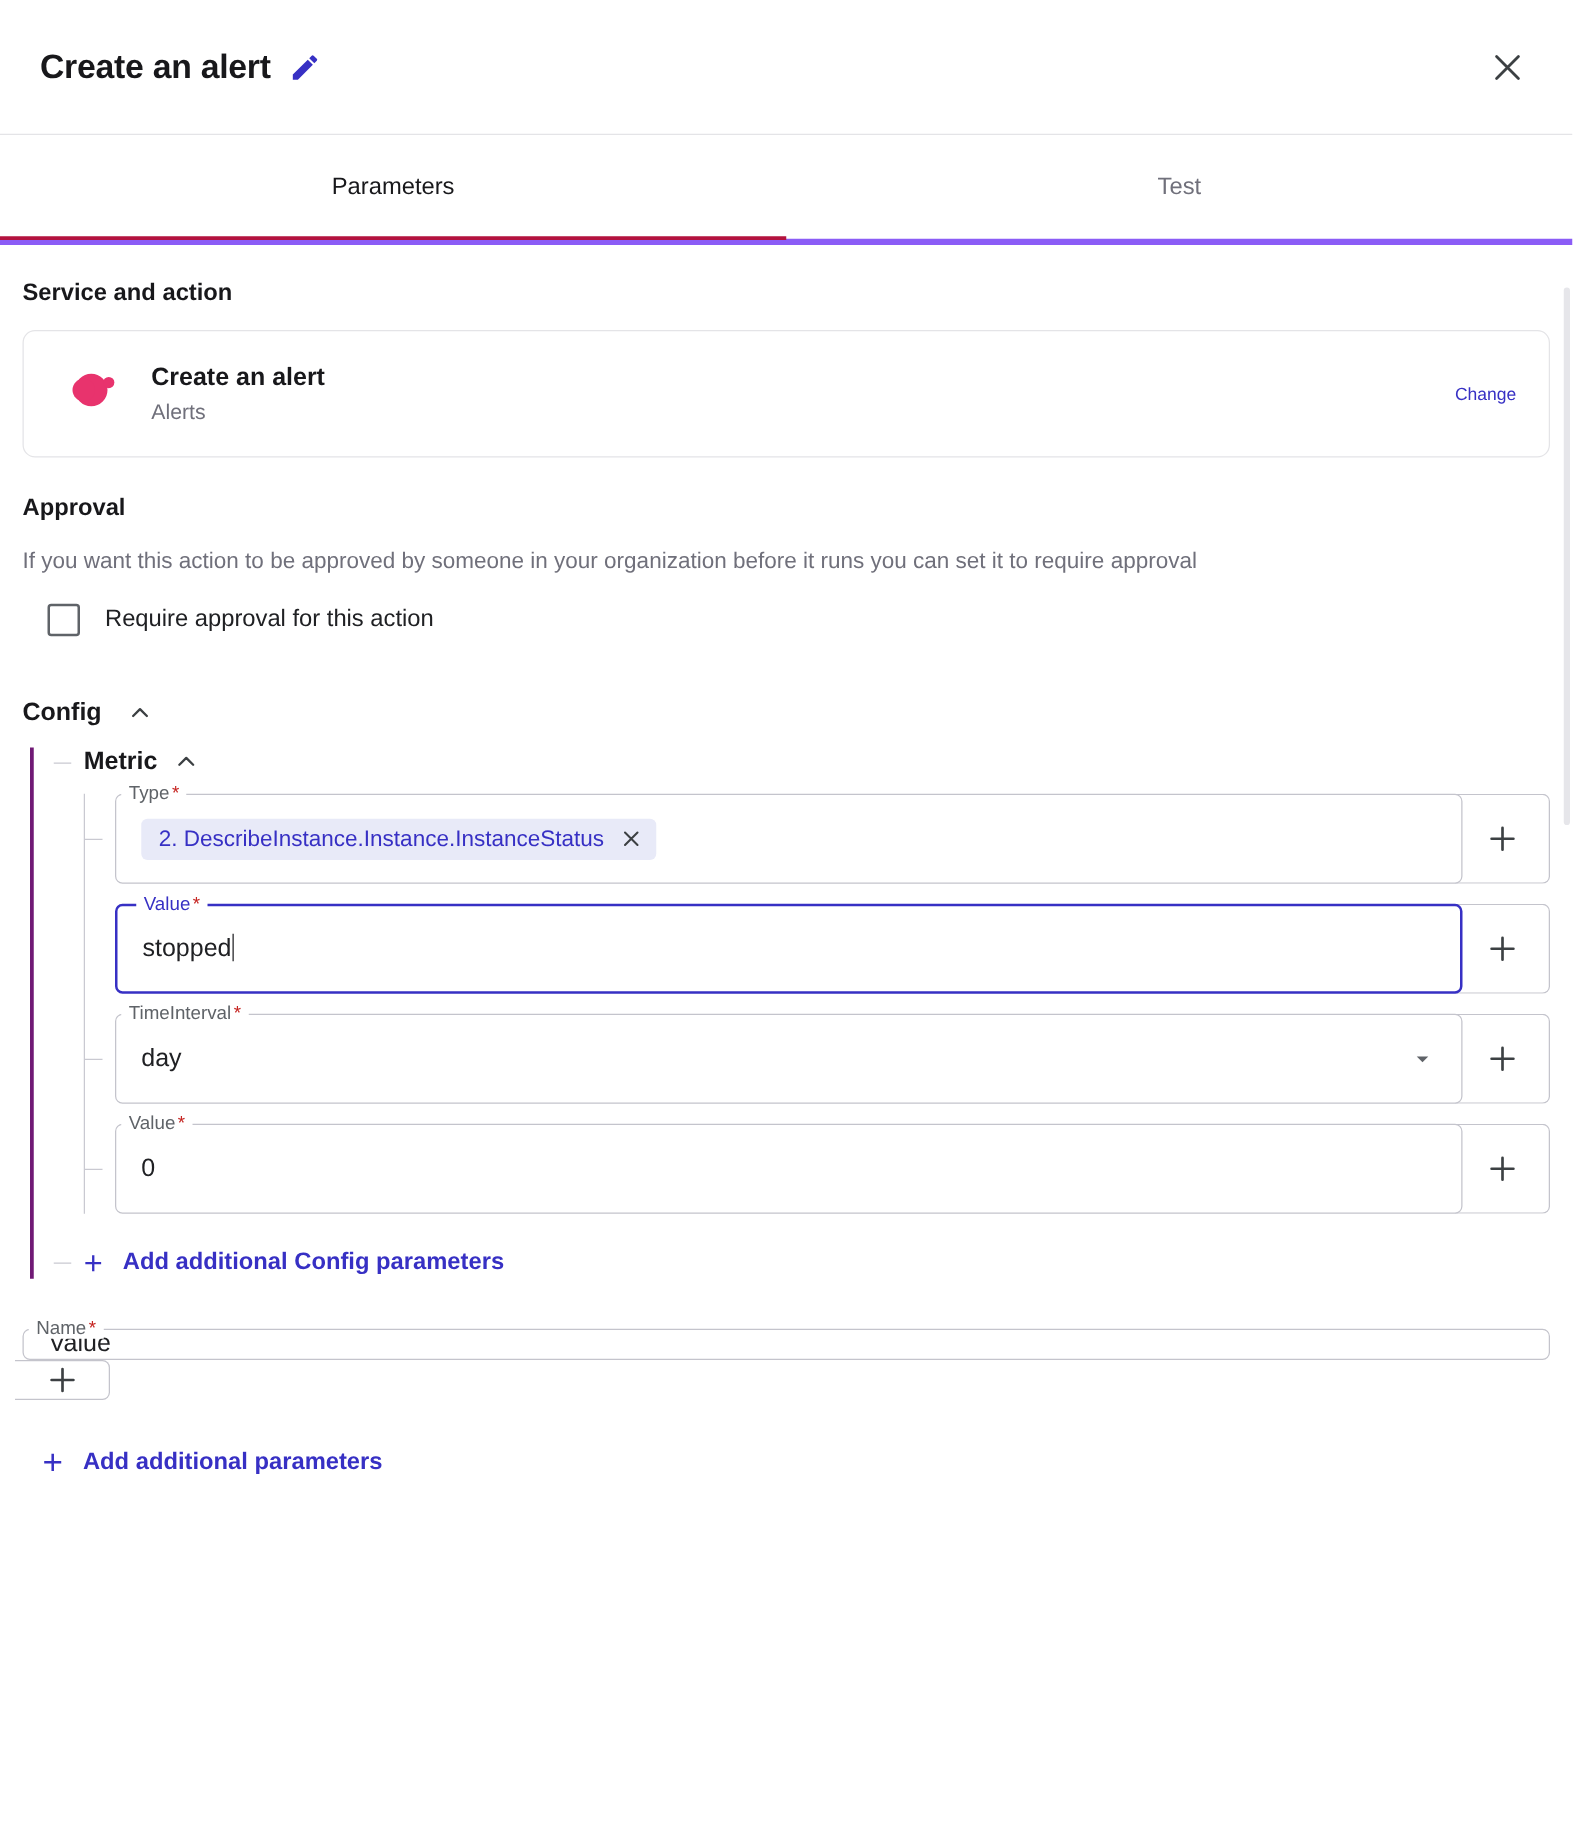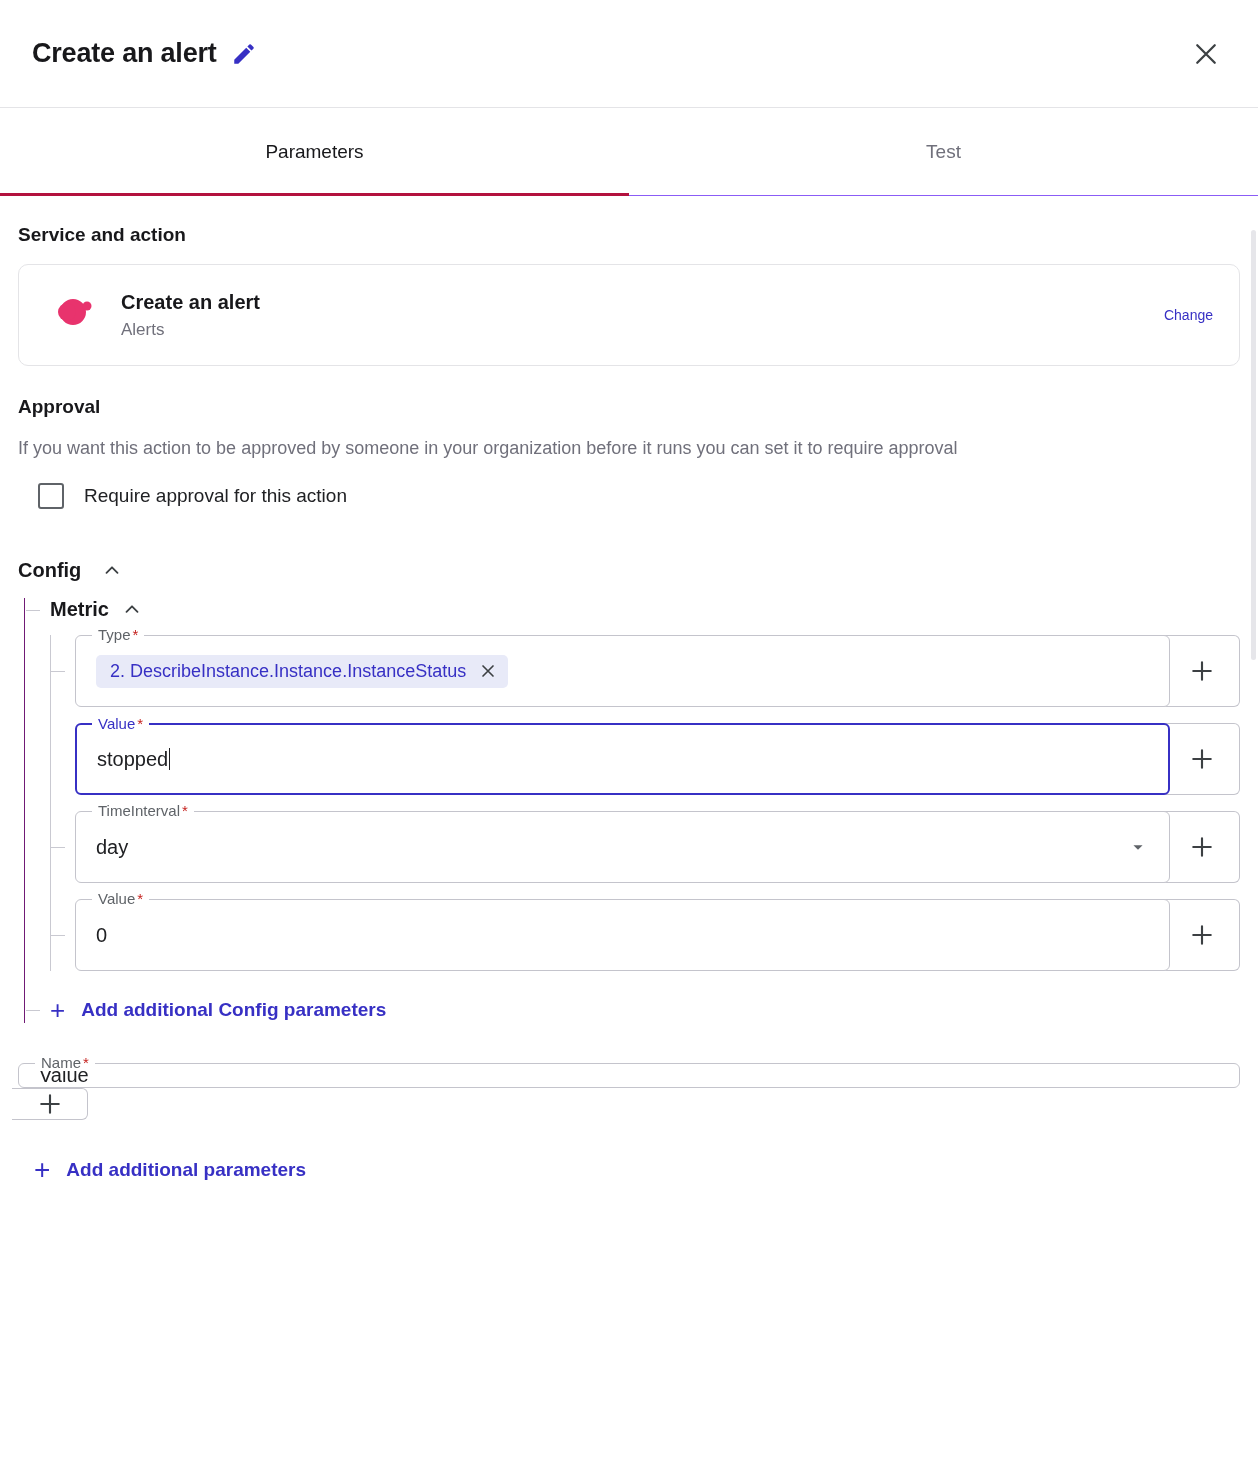--- a/index.html
+++ b/index.html
@@ -42,21 +42,21 @@
     width: 40px; height: 40px;
     display: flex; align-items: center; justify-content: center;
     cursor: pointer;
     color: #3c4043;
   }
 
   
   .tabs {
     display: flex;
     height: 88px;
-    border-bottom: 1px solid #8b5cf6;
+    border-bottom: 5px solid #8b5cf6;
   }
   .tab {
     flex: 1;
     display: flex;
     align-items: center;
     justify-content: center;
     font-size: 19px;
     color: #70707b;
     cursor: pointer;
     position: relative;
@@ -165,23 +165,23 @@
     font-weight: bold;
     color: #18181b;
   }
   .caret {
     display: inline-flex;
     color: #3c4043;
     cursor: pointer;
   }
 
   .config-body {
-    border-left: 1px solid #701a75;
+    border-left: 3px solid #701a75;
     margin-left: 6px;
-    padding-left: 1px;
+    padding-left: 16px;
     margin-top: 16px;
   }
   .metric-head {
     display: flex;
     align-items: center;
     gap: 12px;
     padding-left: 24px;
     position: relative;
   }
   .metric-head::before {
@@ -225,21 +225,21 @@
     align-items: center;
     padding: 0 20px;
     background: #fff;
   }
   .field.focused {
     border: 2px solid #3730c4;
   }
   .field-legend {
     position: absolute;
     top: -10px;
-    left: 16px;
+    left: 4px;
     background: #fff;
     padding: 0 6px;
     font-size: 15px;
     color: #5f6368;
     white-space: nowrap;
   }
   .field.focused .field-legend { color: #3730c4; left: 15px; }
   .req { color: #c5221f; margin-left: 2px; }
 
   .field-value {

